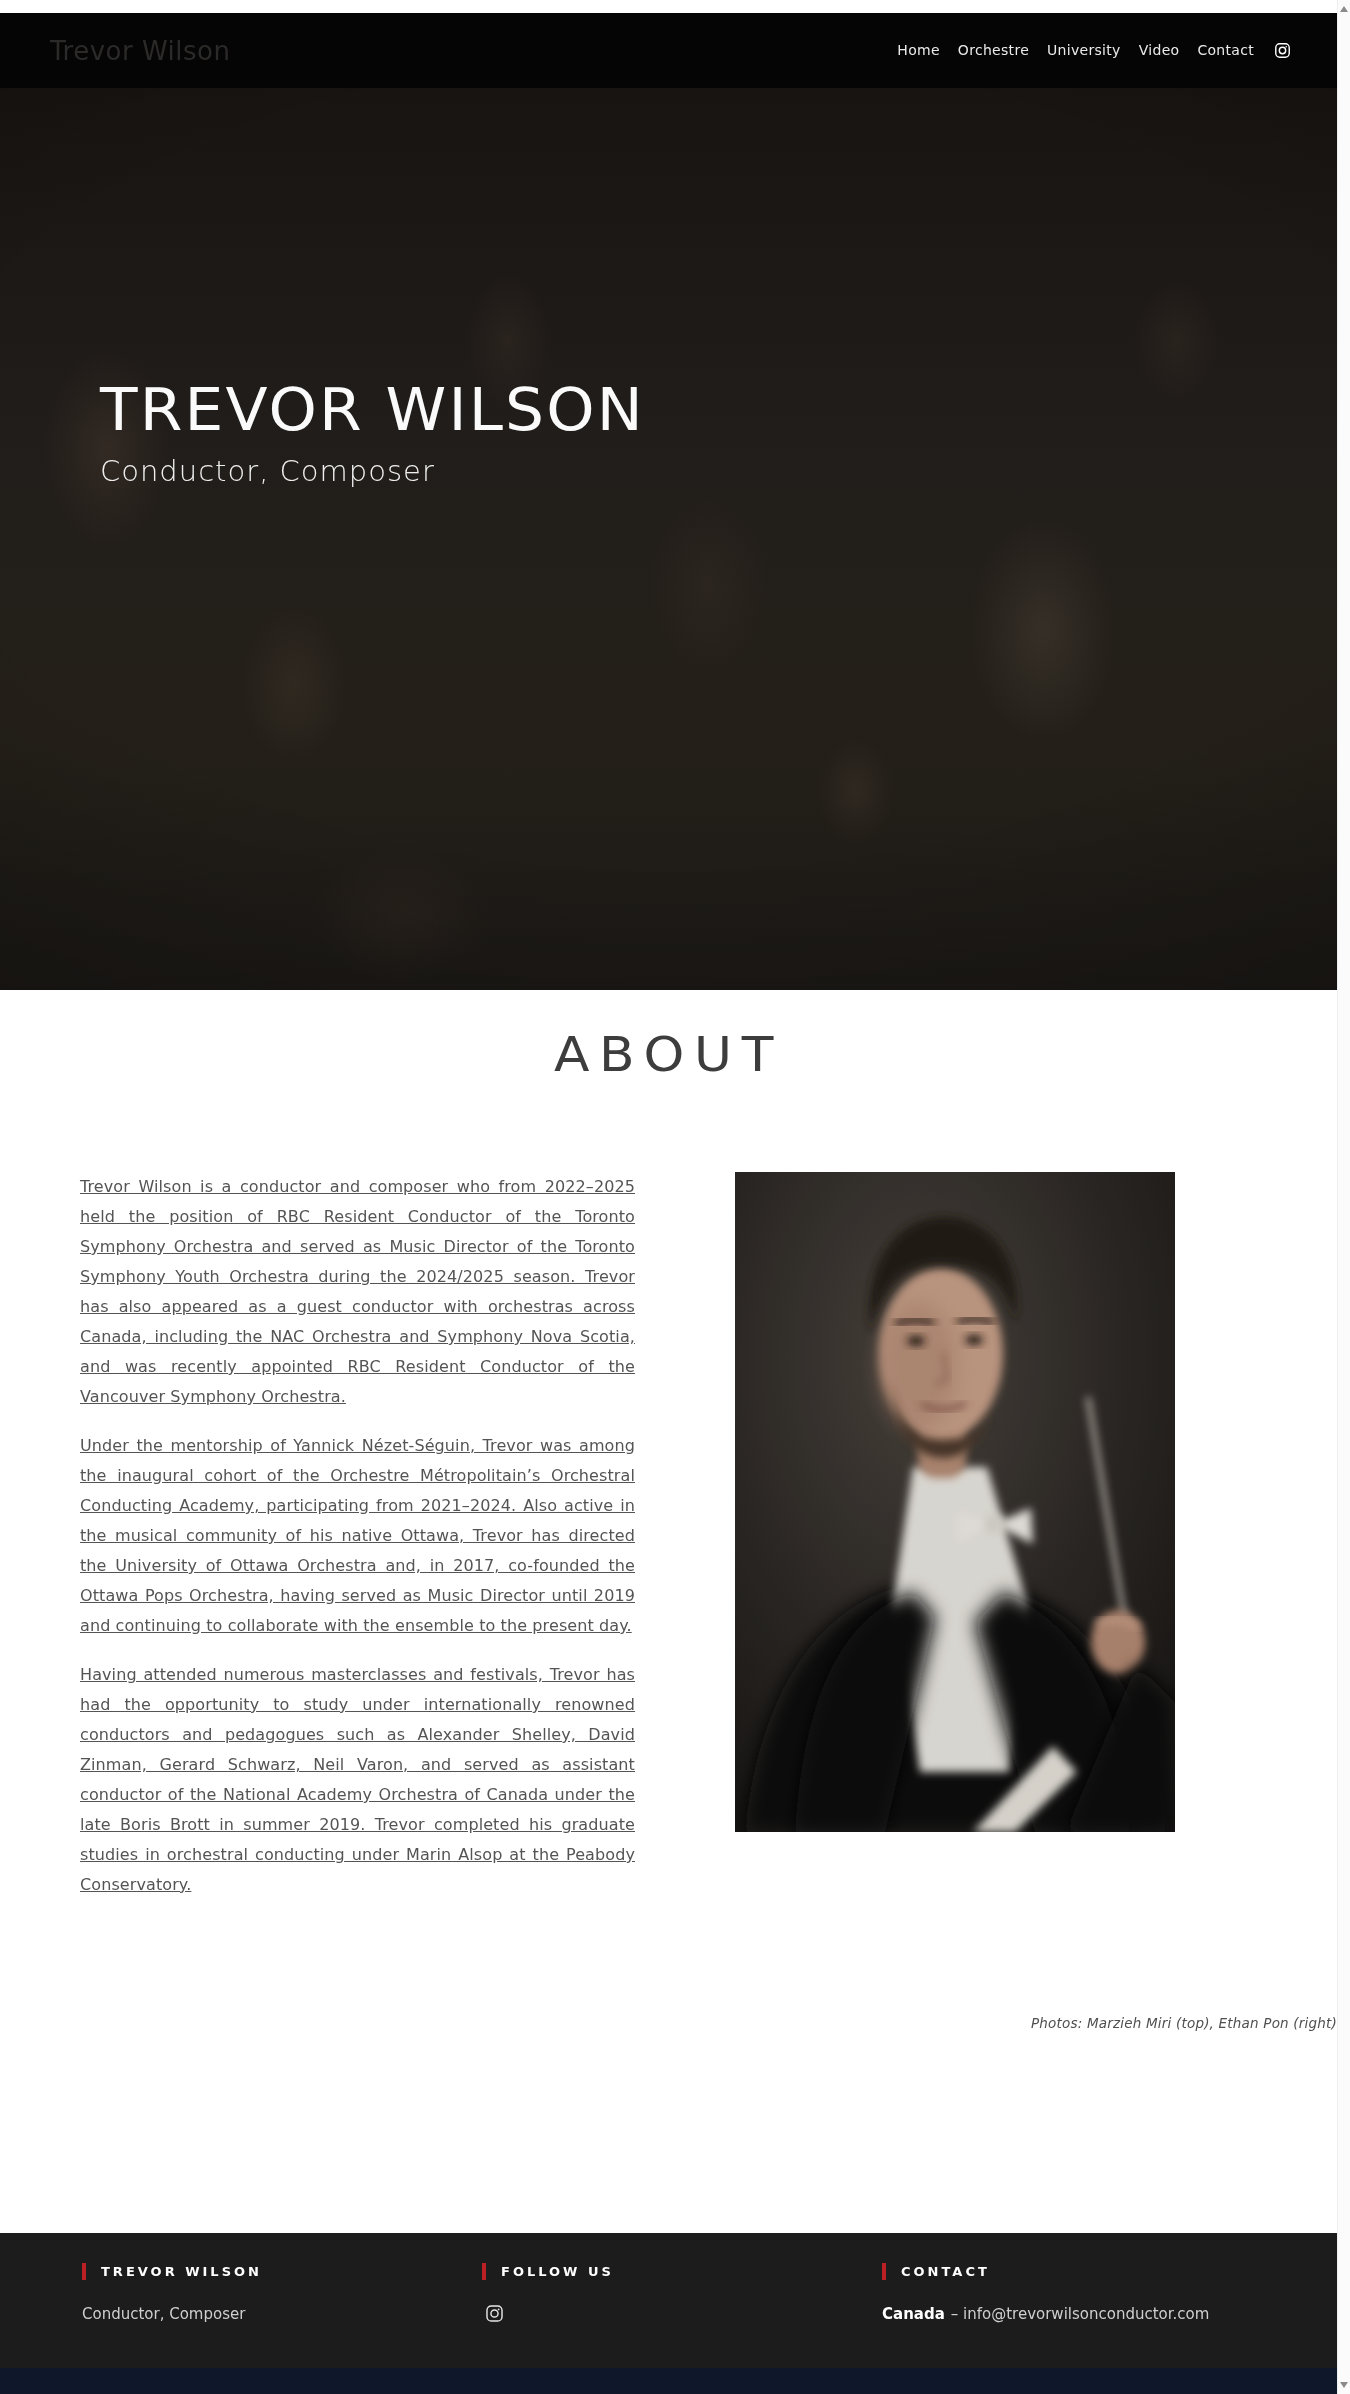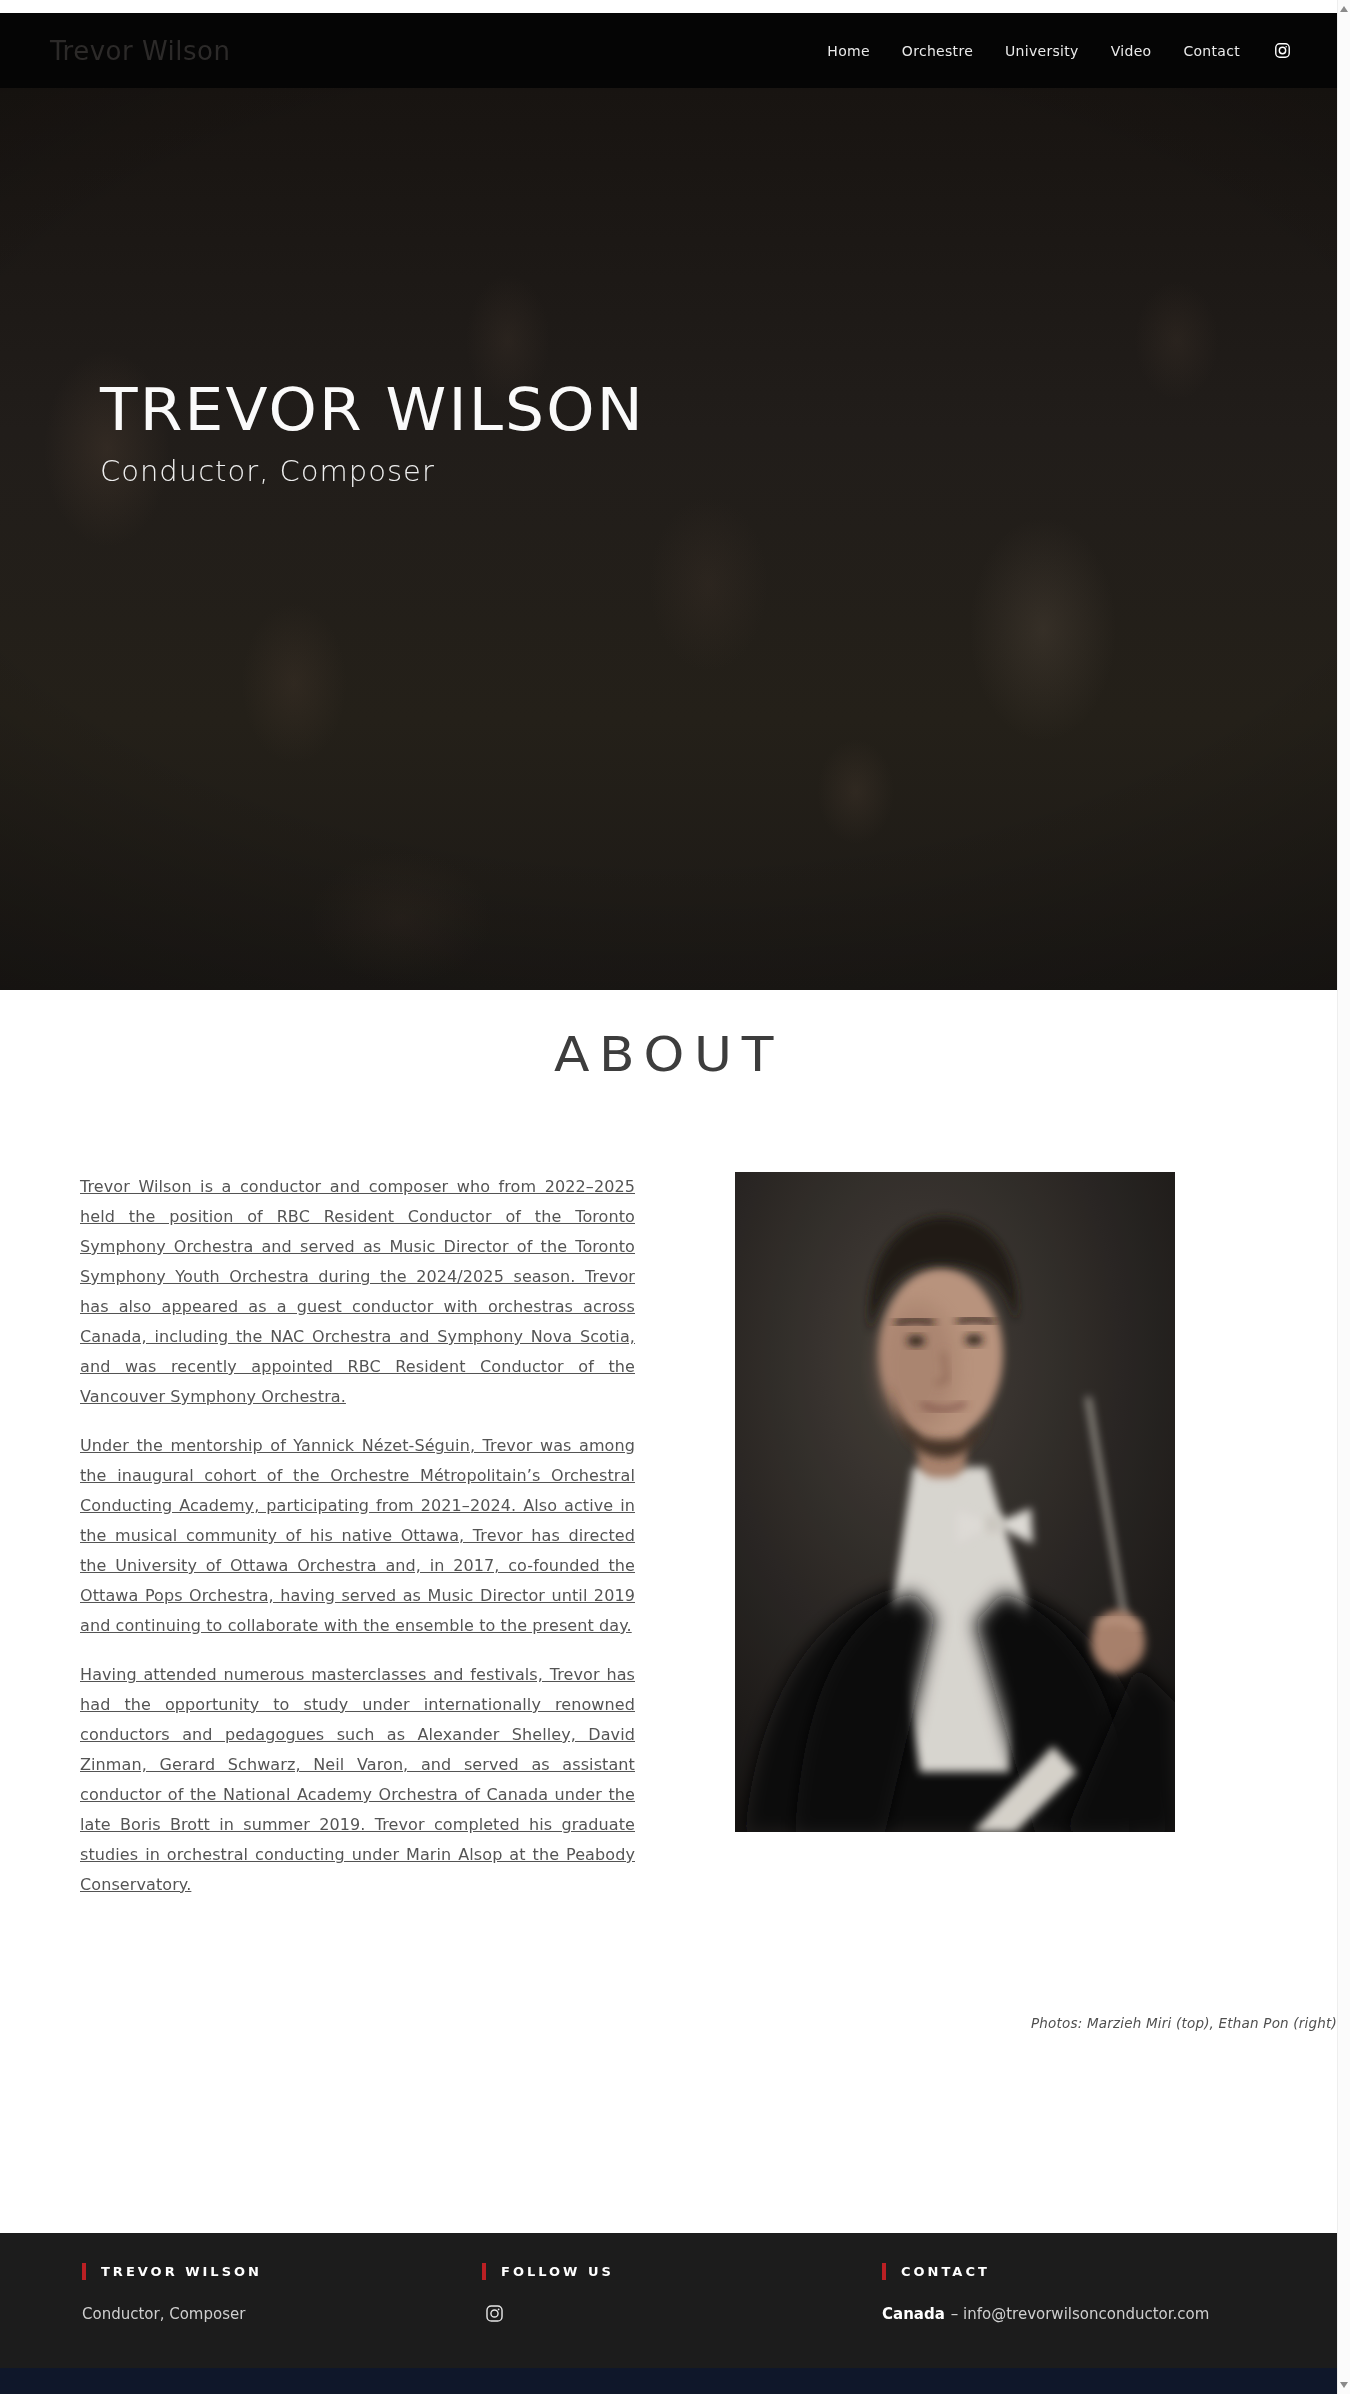--- a/index.html
+++ b/index.html
@@ -13,21 +13,21 @@
   
   .nav {
     height:75px; background:var(--nav-bg,#050505);
     display:flex; align-items:center; justify-content:space-between;
     padding:0 46px 0 50px;
   }
   .logo {
     font-size:26px; font-weight:400; letter-spacing:0.5px;
     color:#2c2a29;
   }
-  .nav-menu { display:flex; align-items:center; gap:32px;margin-left:24px; }
+  .nav-menu { display:flex; gap:18px;margin-left:24px; }
   .nav-link {
     color:#ebebeb; font-size:14px; text-decoration:none; cursor:pointer;
     letter-spacing:0.3px;
   }
   .nav-ig { display:flex; align-items:center; cursor:pointer; margin-left:2px; }
 
   
   .hero {
     position:relative; height:902px; overflow:hidden;
     background:

